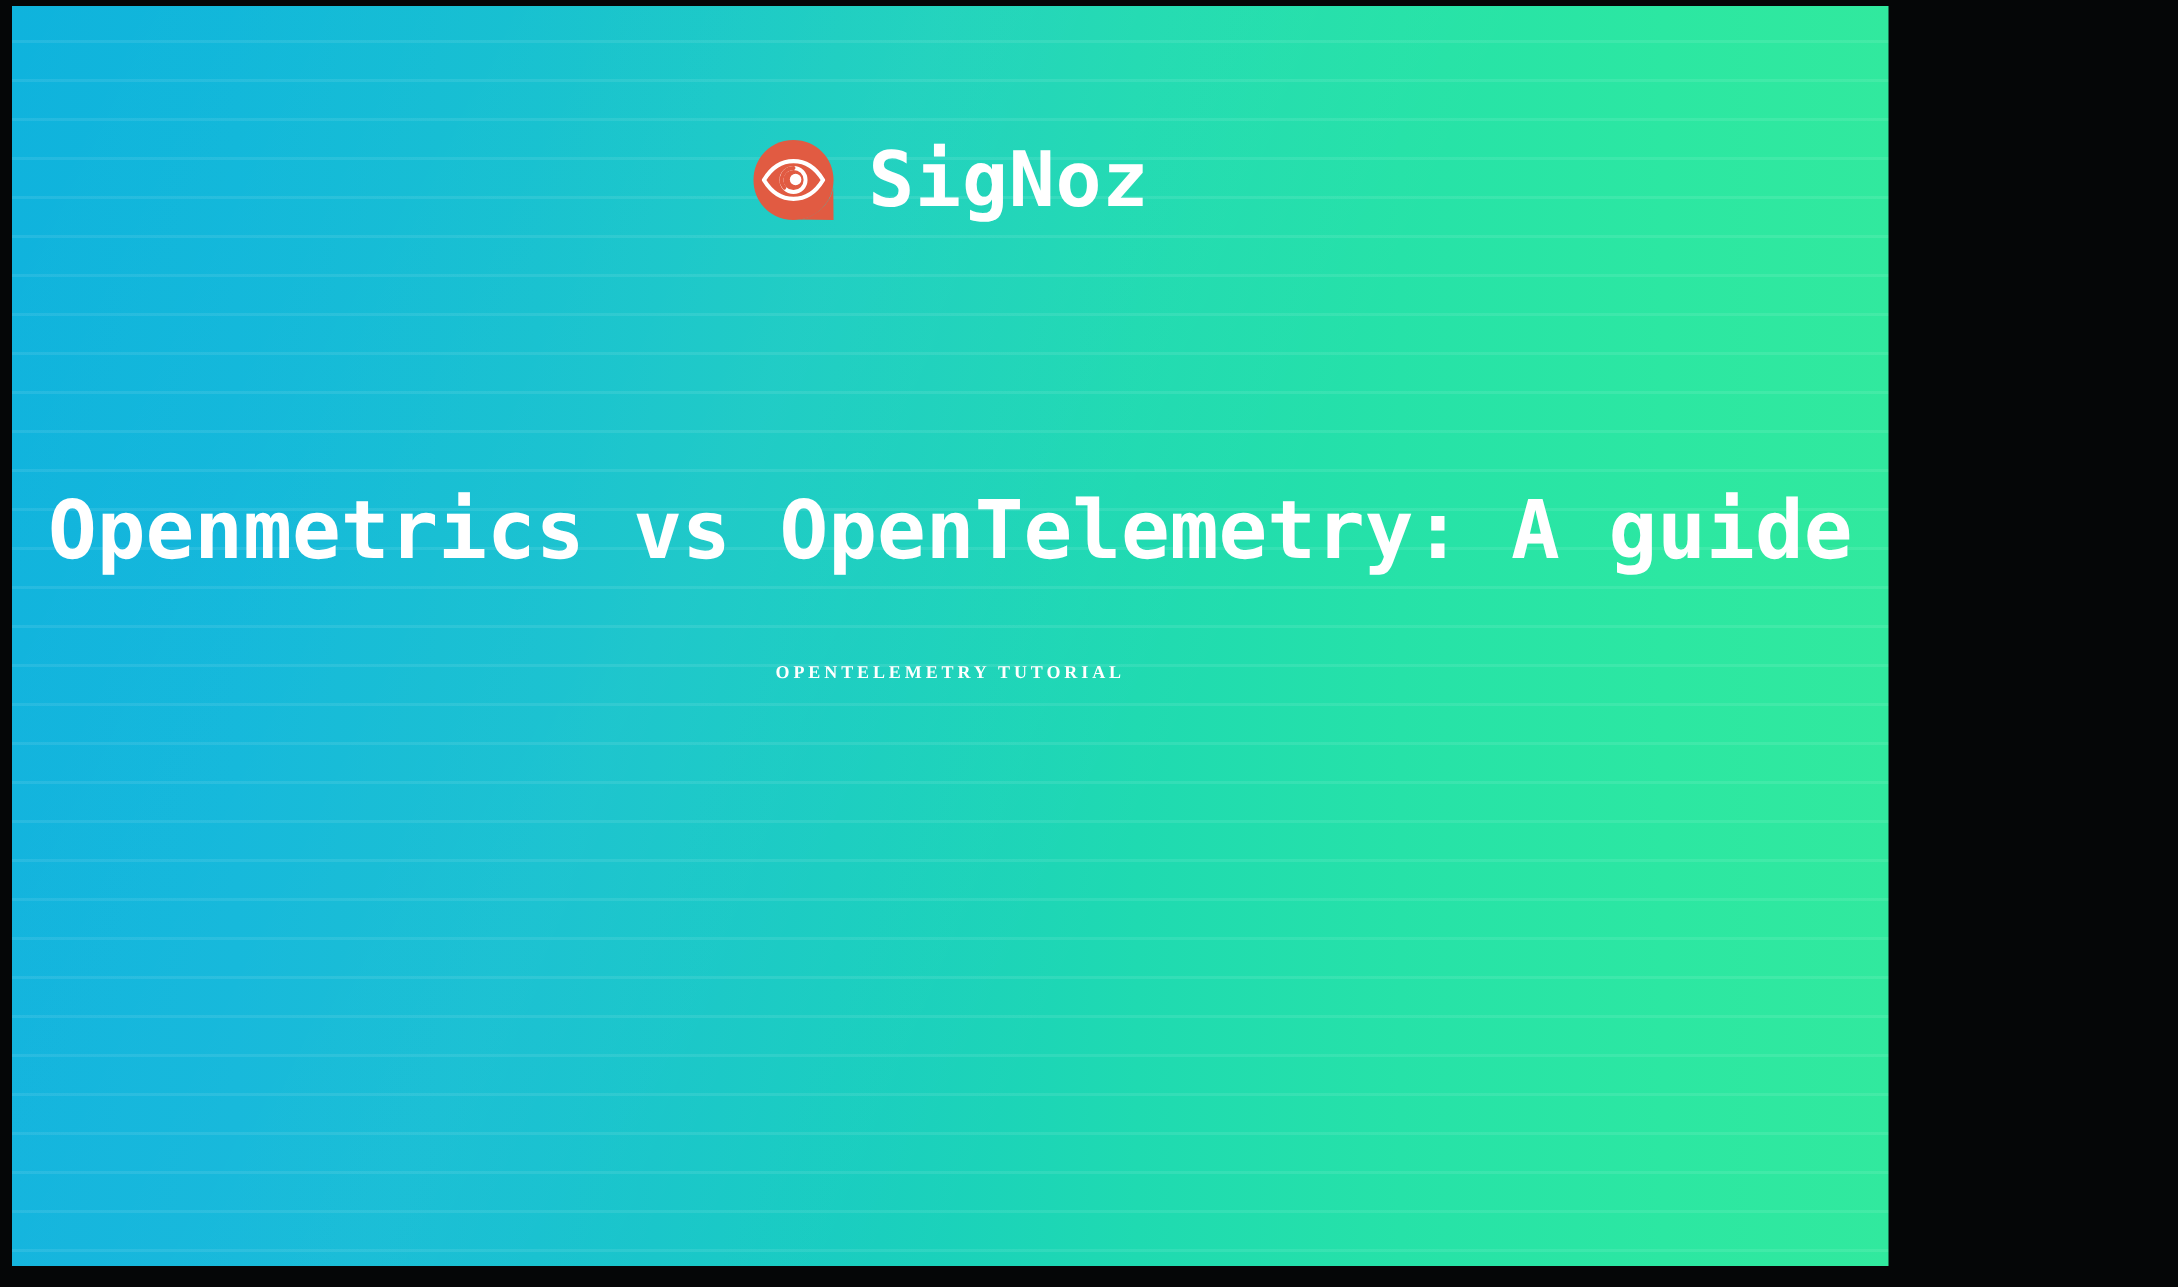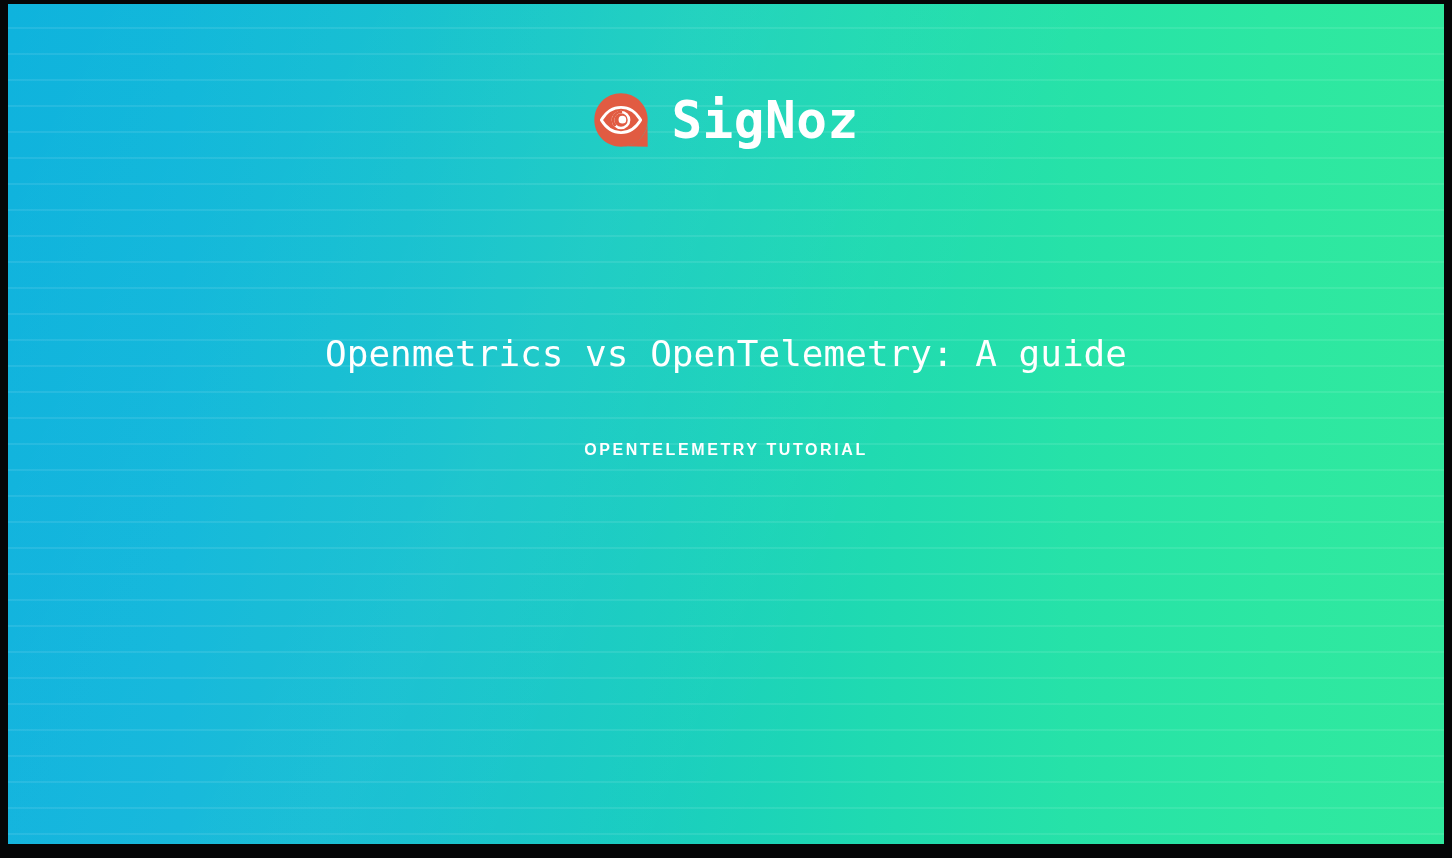--- a/index.html
+++ b/index.html
@@ -21,21 +21,21 @@
     overflow: hidden;
   }
 
   
   #gradient-canvas {
     position: absolute;
     left: 8px;
     top: 4px;
     right: 8px;
     bottom: 14px;
-    width: 1436px;
+    width: 1251px;
     height: 840px;
     background: linear-gradient(90deg,
         #0fb3dd 0%,
         #10b7da 12%,
         #13c0cf 28%,
         #18cdc0 44%,
         #1fdab1 60%,
         #26e2a8 74%,
         #2ce7a2 88%,
         #31e99e 100%);
@@ -101,34 +101,34 @@
     white-space: nowrap;
   }
 
   
   #headline {
     margin-top: 175px;
     width: 1270px;
     text-align: center;
     color: #ffffff;
     font-family: "DejaVu Sans Mono", "Liberation Mono", monospace;
-    font-weight: normal;
-    font-size: 36px;
+    font-weight: bold;
+    font-size: 54px;
     line-height: 62px;
     letter-spacing: 0px;
   }
   #headline .hl-line { display: block; white-space: nowrap; }
 
   
   #eyebrow {
     margin-top: 56px;
     color: #ffffff;
-    font-family: Liberation Sans, sans-serif;
+    font-family: Liberation Serif, serif;
     font-weight: bold;
-    font-size: 16px;
+    font-size: 12px;
     letter-spacing: 2.6px;
     text-transform: uppercase;
     white-space: nowrap;
   }
 </style>
 </head>
 <body>
 
 <div id="cover-card">
 

